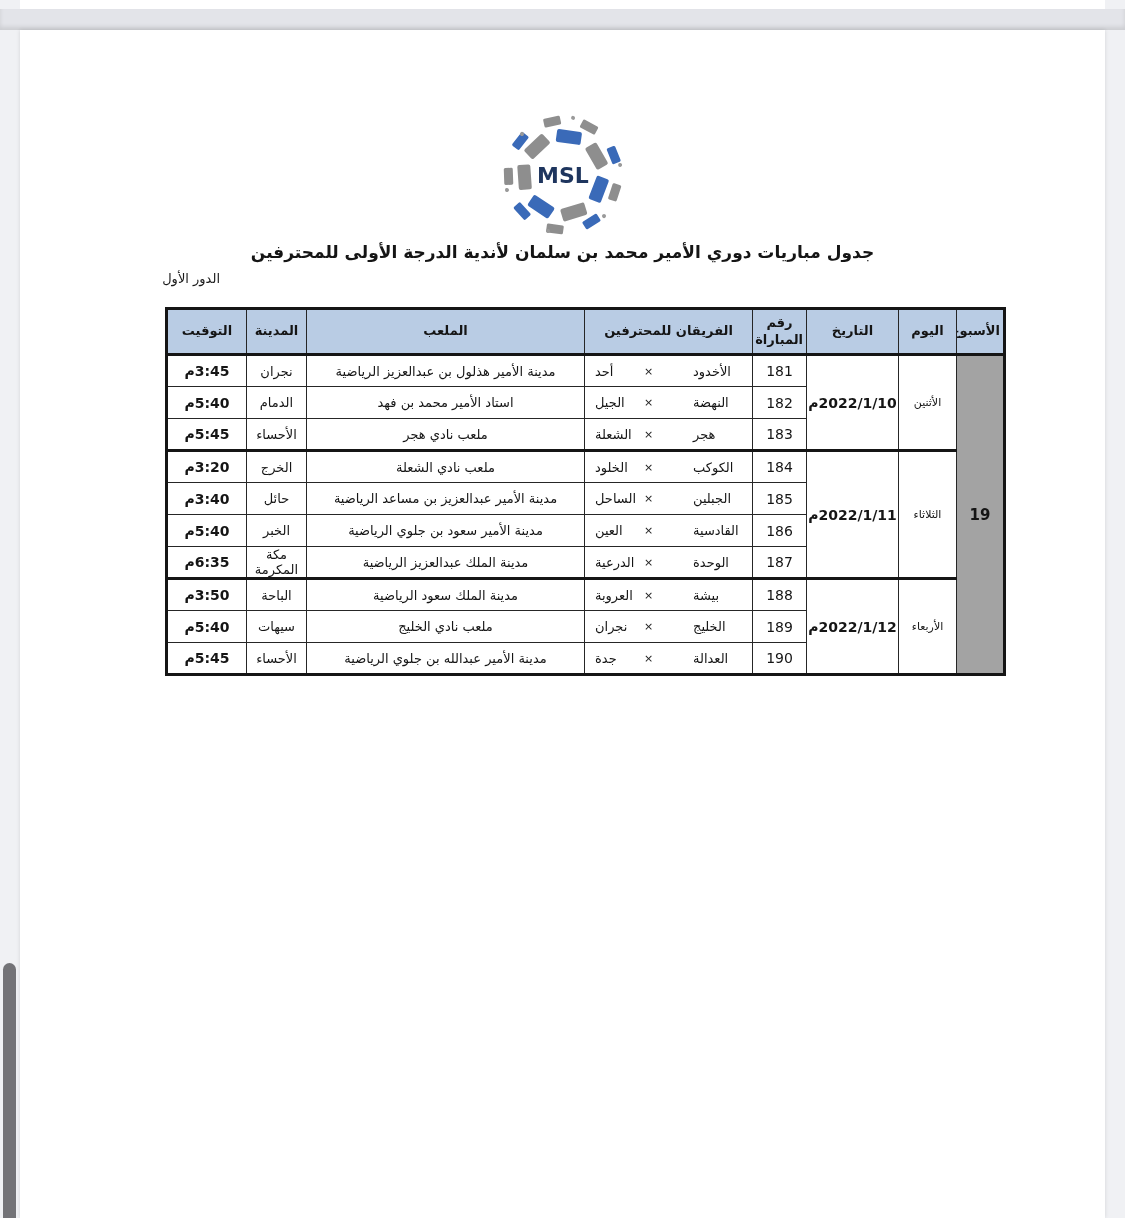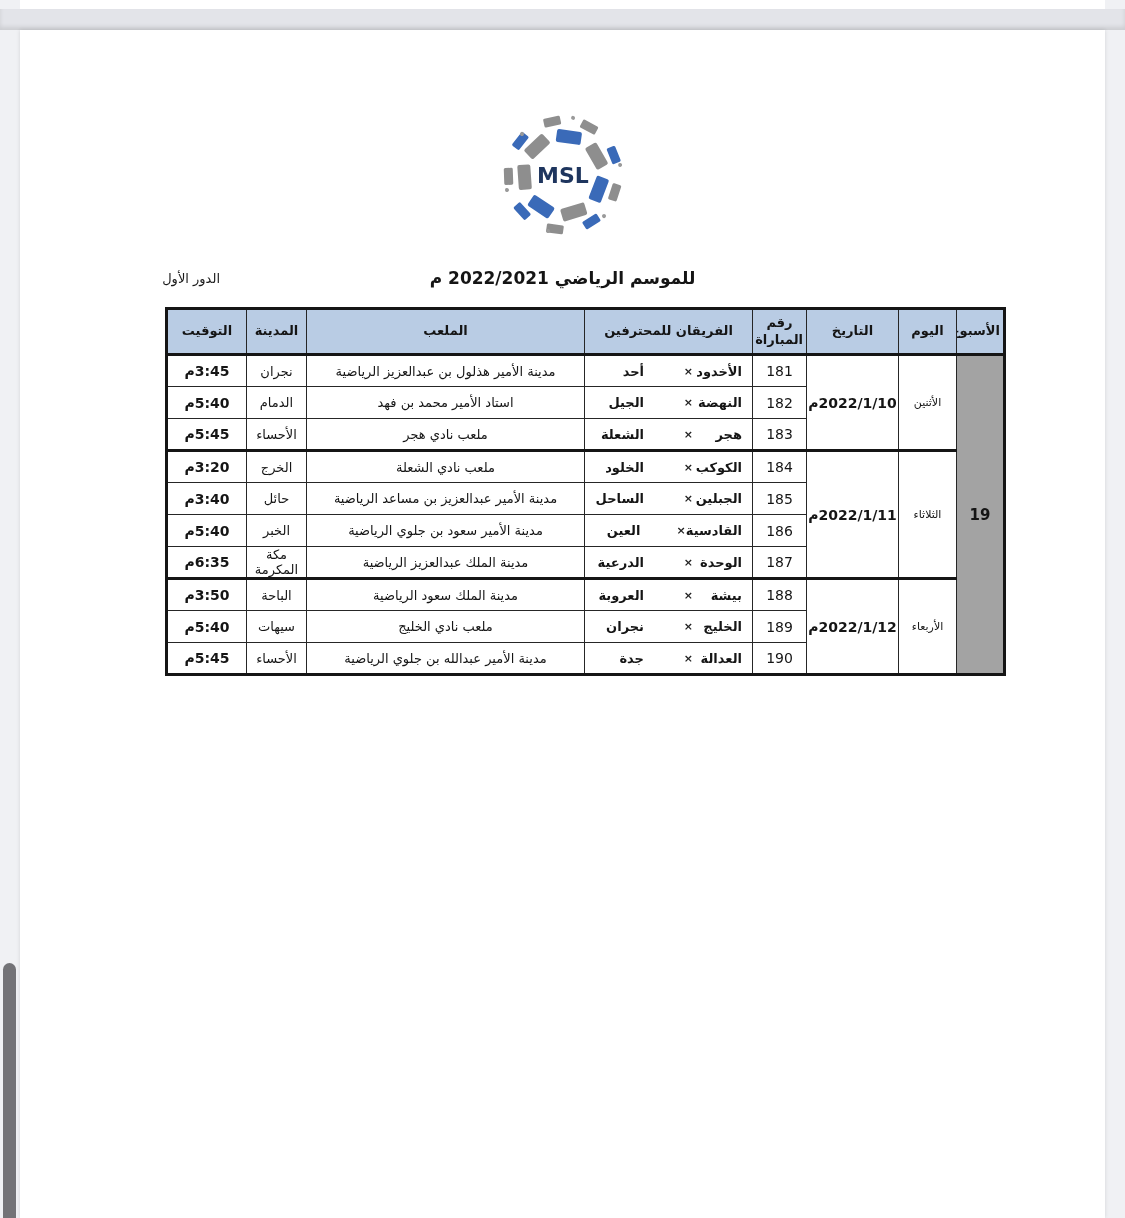--- a/index.html
+++ b/index.html
@@ -34,21 +34,21 @@
   table.schedule th { background:#b9cce4; font-size:13px; font-weight:bold;
                       border-bottom:3px solid #151515; padding:2px 3px; line-height:1.25; }
   td.week { background:#a3a3a3; font-weight:bold; font-size:15px; }
   td.day  { font-weight:normal; font-size:11px; }
   td.date { font-weight:bold; font-size:14px; }
   td.no   { font-weight:normal; font-size:14px; }
   td.stadium, td.city { font-size:13px; }
   td.time { font-weight:bold; font-size:14px;margin-top:11px; }
   td.teams { font-size:13px; padding:0 10px; }
   td.teams .trow { display:flex; align-items:center; }
-  td.teams .trow span { flex:1; text-align:right;font-weight:bold; }
+  td.teams .trow span { flex:1; text-align:left; }
   td.teams .vs { font-size:11px; color:#222; }
   tr.group-start td { border-top:3px solid #151515; }
 </style>
 </head>
 <body>
 
 <div class="prev-page"></div>
 <div class="page-gap"></div>
 
 <div class="page">
@@ -84,21 +84,21 @@
         <circle cx="61" cy="3" r="2" transform="rotate(135 61 61)"></circle>
         <circle cx="61" cy="3" r="2" transform="rotate(195 61 61)"></circle>
         <circle cx="61" cy="3" r="2" transform="rotate(255 61 61)"></circle>
         <circle cx="61" cy="3" r="2" transform="rotate(315 61 61)"></circle>
       </g>
       <circle cx="61" cy="61" r="24" fill="#ffffff"></circle>
       <text x="61" y="69" text-anchor="middle" font-family="DejaVu Sans, sans-serif" font-size="22" font-weight="bold" fill="#1e355e">MSL</text>
     </svg>
   </div>
 
-  <div class="title2">للموسم الرياضي 2022/2021 م</div>
+  <div class="title1">جدول مباريات دوري الأمير محمد بن سلمان لأندية الدرجة الأولى للمحترفين</div>
   <div class="round-label">الدور الأول</div>
 
   <table class="schedule">
     <colgroup>
       <col style="width:48px">
         <col style="width:58px">
         <col style="width:92px">
         <col style="width:54px">
       <col style="width:168px">
         <col style="width:278px">

